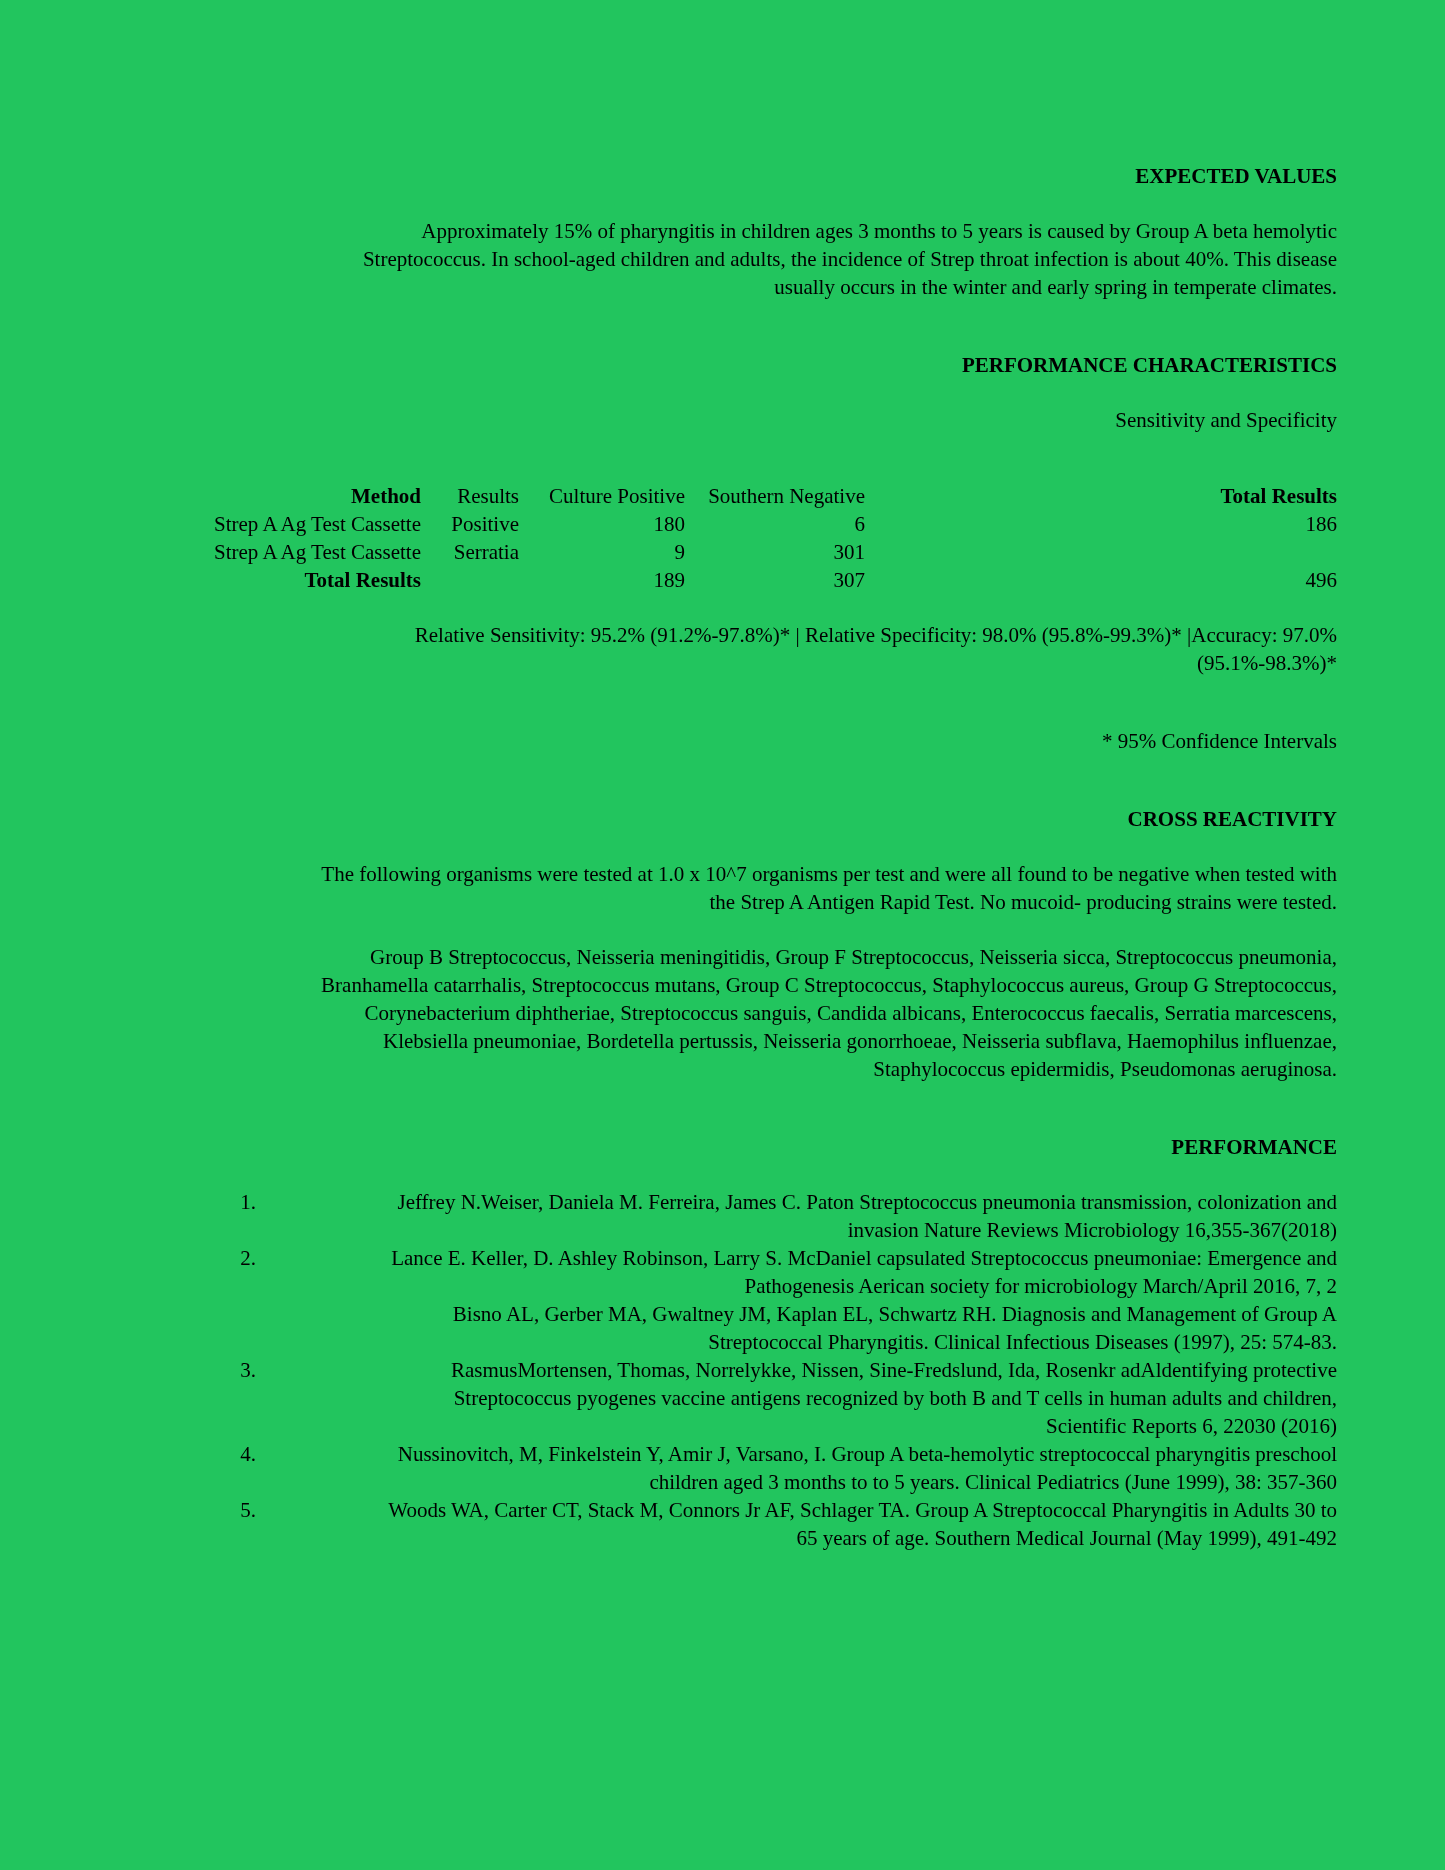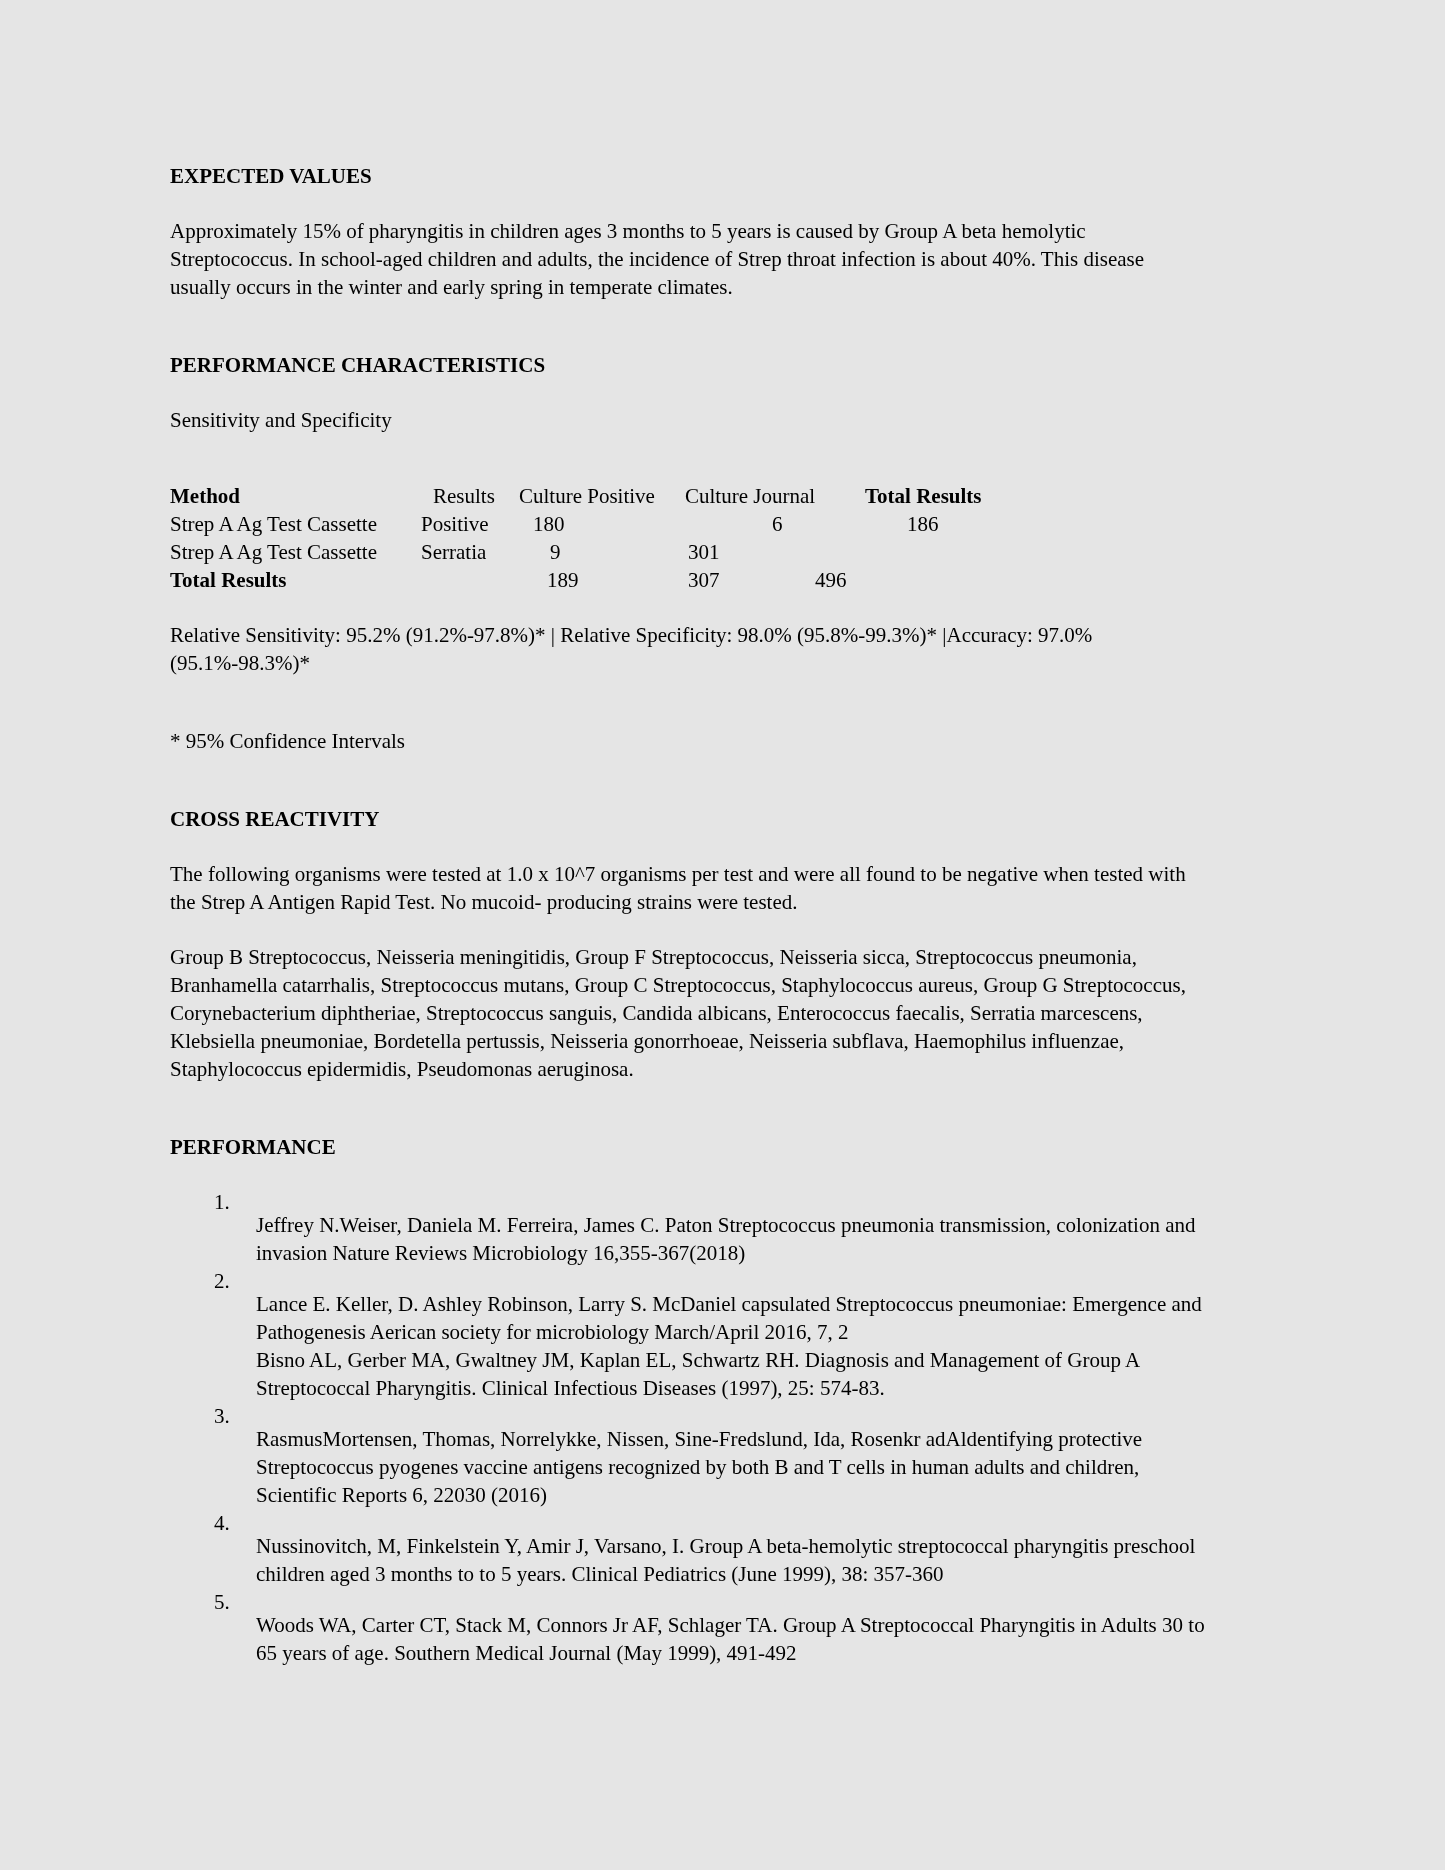--- a/index.html
+++ b/index.html
@@ -1,27 +1,28 @@
 <!DOCTYPE html>
 <html><head>
 <meta charset="utf-8">
 <style>
   html,body{margin:0;padding:0;background:#ffffff;}
   .page{
     position:relative;
     width:1445px;
     height:1870px;
-    background:#e5e5e5;
+    background:#22c55e;
     box-sizing:border-box;
-    padding:162px 83px 0 170px;
+    padding:162px 108px 0 170px;
     color:#000000;
     font-family:"Liberation Serif","DejaVu Serif",serif;
     font-size:21px;
     line-height:28px;
     overflow:hidden;
+    text-align:right;
   }
   .h{font-weight:bold;margin:0;}
   .sp-lg{margin-top:50px;}
   .sp{margin-top:27px;}
   .ml{white-space:pre;}
   p{margin:0;}
 
   
   .ptable{margin-top:48px;}
   .prow{display:grid;grid-template-columns:251px 98px 166px 180px 1fr;}
@@ -33,41 +34,41 @@
   .pl28{padding-left:28px;}
   .pl31{padding-left:31px;}
   .pl42{padding-left:42px;}
   .pl87{padding-left:87px;}
   .neg50{margin-left:-50px;}
 
   
   .bib{margin-top:27px;}
   .bib-item{display:flex;align-items:flex-start;}
   .bib-num{width:42px;margin-left:44px;flex:none;}
-  .bib-text{flex:1;white-space:pre;margin-top:23px;}
+  .bib-text{flex:1;white-space:pre;}
 </style>
 </head>
 <body>
 
 <div class="page">
 
   <p class="h">EXPECTED VALUES</p>
   <p class="sp ml">Approximately 15% of pharyngitis in children ages 3 months to 5 years is caused by Group A beta hemolytic
 Streptococcus. In school-aged children and adults, the incidence of Strep throat infection is about 40%. This disease
 usually occurs in the winter and early spring in temperate climates.</p>
 
   <p class="h sp-lg">PERFORMANCE CHARACTERISTICS</p>
   <p class="sp">Sensitivity and Specificity</p>
 
   <div class="ptable">
     <div class="prow">
       <div class="cell b">Method</div>
       <div class="cell pl12">Results</div>
       <div class="cell">Culture Positive</div>
-      <div class="cell">Culture Journal</div>
+      <div class="cell">Southern Negative</div>
       <div class="cell b">Total Results</div>
     </div>
     <div class="prow">
       <div class="cell">Strep A Ag Test Cassette</div>
       <div class="cell">Positive</div>
       <div class="cell pl14">180</div>
       <div class="cell pl87">6</div>
       <div class="cell pl42">186</div>
     </div>
     <div class="prow">

